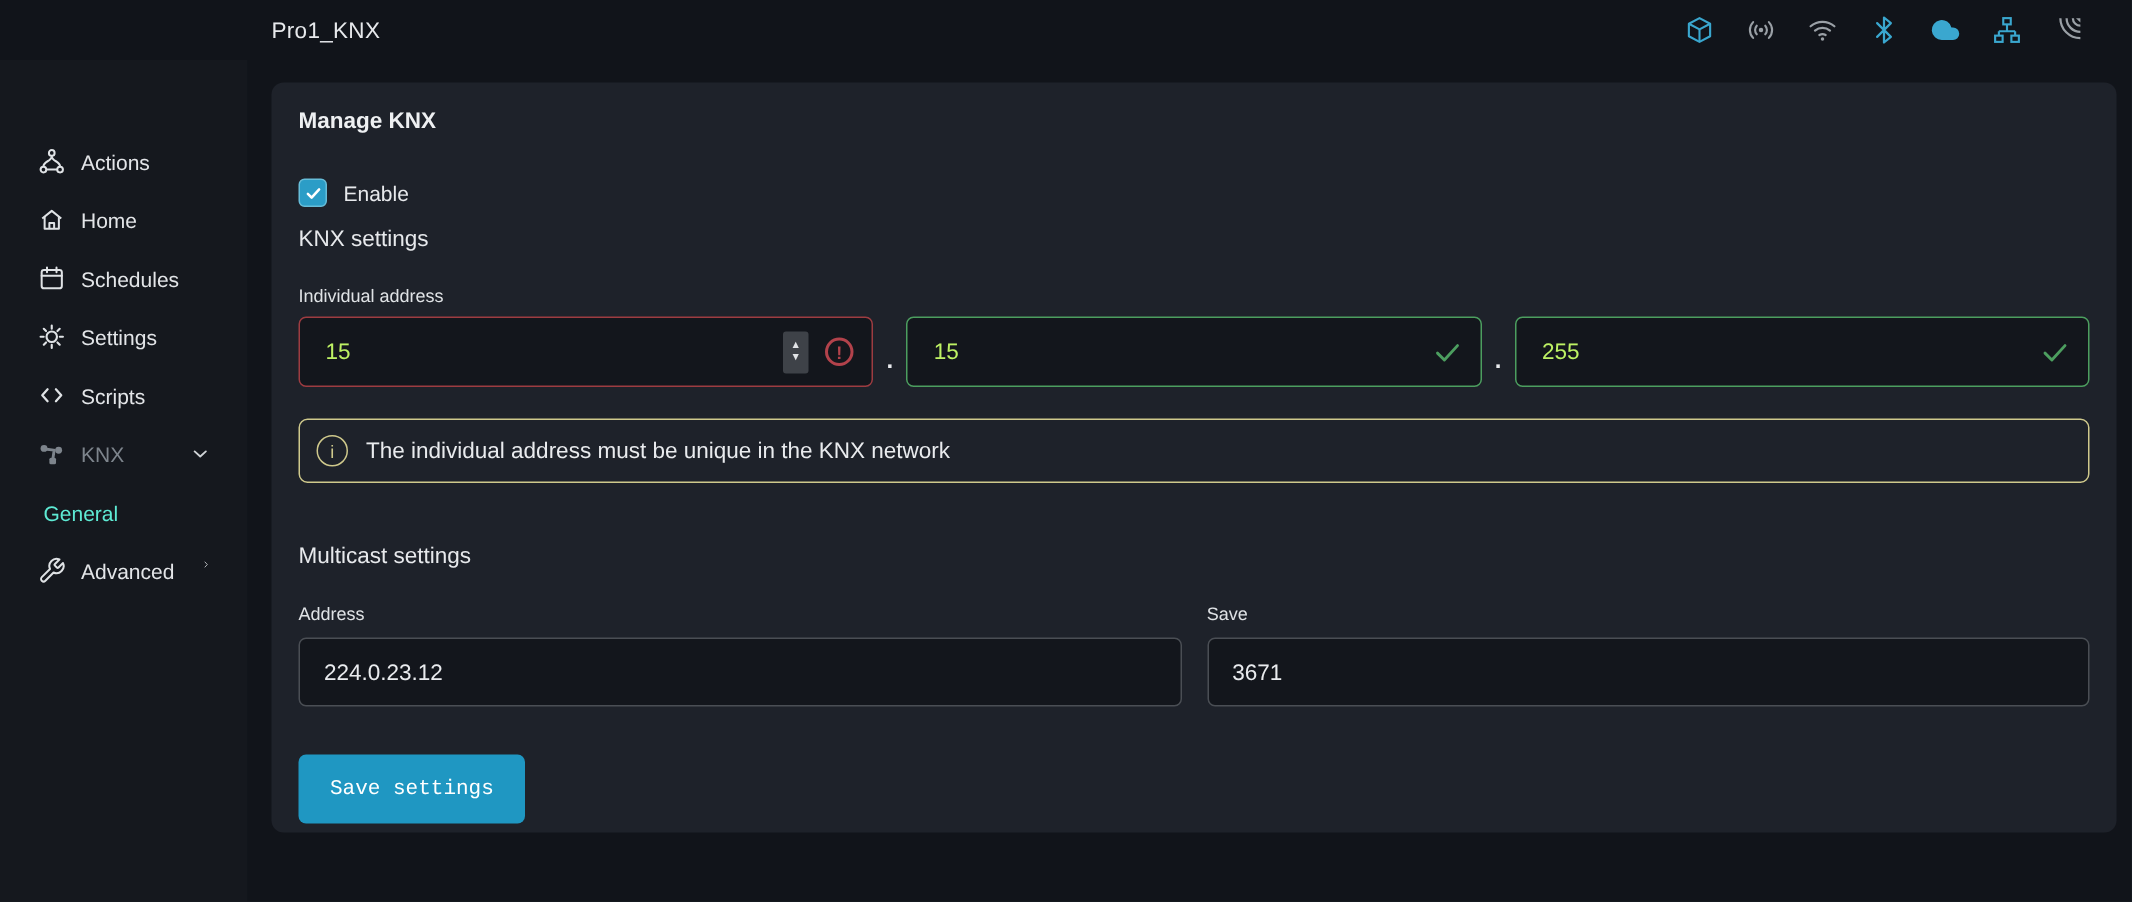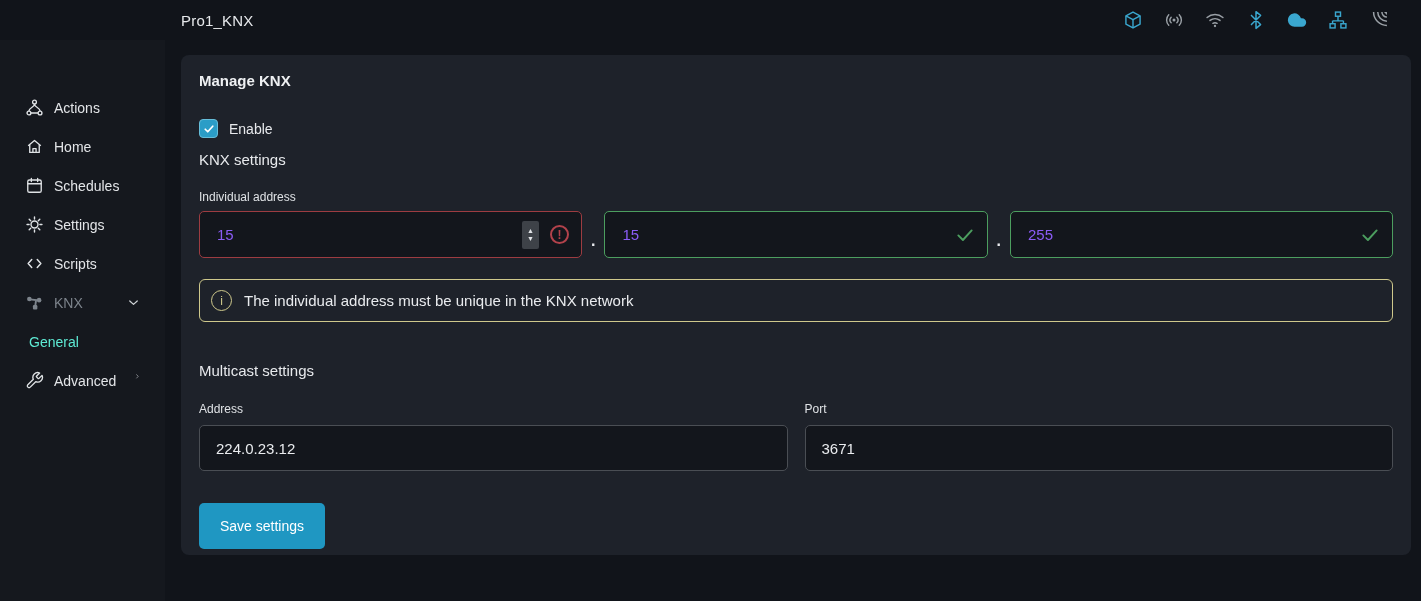--- a/index.html
+++ b/index.html
@@ -48,21 +48,21 @@
 
   .field-label { font-size:12px; color:#dfe2e5; line-height:14px; }
   .ia-label { margin-top:22px; margin-bottom:7px; }
 
   .addr-row { display:flex; align-items:center; gap:9px; }
   .addr-input { flex:1; height:47px; background:#13161c; border:1px solid #4a4e54;
                 border-radius:5px; display:flex; align-items:center; padding-right:12px; }
   .addr-input.error { border-color:#9d3c41; }
   .addr-input.valid { border-color:#4c9e5f; }
   .addr-input input { flex:1; min-width:0; background:transparent; border:none; outline:none;
-                      color:#8b5cf6; font-size:15px; padding-left:17px;
+                      color:#bef264; font-size:15px; padding-left:17px;
                       font-family:"Liberation Sans","DejaVu Sans",sans-serif; }
   .stepper { width:17px; height:28px; background:#3e4248; border-radius:2px; margin-right:11px;
              display:flex; flex-direction:column; align-items:center; justify-content:center;
              color:#e2e4e7; flex-shrink:0; cursor:pointer; }
   .stepper span { font-size:7px; line-height:8px; }
   .error-icon { width:19px; height:19px; border:2px solid #b2424b; border-radius:50%;
                 color:#b2424b; font-size:12px; font-weight:700; flex-shrink:0;
                 display:flex; align-items:center; justify-content:center; }
   .check-icon { width:20px; height:20px; color:#4c9e5f; flex-shrink:0; }
   .dot { color:#e9ebee; font-size:16px; font-weight:700; transform:translateY(6px); }
@@ -76,21 +76,21 @@
 
   .mc-row { display:flex; gap:17px; margin-top:23px;align-items:flex-end; }
   .mc-field { flex:1; }
   .mc-field .field-label { margin-bottom:9px; }
   .mc-field input { width:100%; height:46px; background:#13161c; border:1px solid #4a4e54;
                     border-radius:5px; color:#e9ebee; font-size:15px; padding:0 16px;
                     outline:none; font-family:Liberation Sans, sans-serif; }
 
   .save-btn { margin-top:32px; height:46px; padding:0 21px; background:#1f97c2; color:#fff;
               border:none; border-radius:5px; font-size:14px; cursor:pointer;
-              font-family:Liberation Sans, sans-serif; }
+              font-family:Liberation Mono, monospace; }
 </style>
 </head>
 <body>
 
 <div class="topbar">
   <div class="topbar-title">Pro1_KNX</div>
   <div class="topbar-icons">
     <span class="tb-icon cyan">
       <svg viewBox="0 0 24 24" fill="none" stroke="currentColor" stroke-width="1.7" stroke-linejoin="round">
           <path d="M12 2.5 20.5 7v10L12 21.5 3.5 17V7z"></path>
@@ -274,21 +274,21 @@
       </div>
 
       <div class="section-title multicast">Multicast settings</div>
 
       <div class="mc-row">
         <div class="mc-field">
           <div class="field-label">Address</div>
           <input type="text" value="224.0.23.12" style="">
         </div>
         <div class="mc-field">
-          <div class="field-label">Port</div>
+          <div class="field-label">Save</div>
           <input type="text" value="3671" style="">
         </div>
       </div>
 
       <button class="save-btn">Save settings</button>
     </section>
   </main>
 </div>
 
 </body></html>

